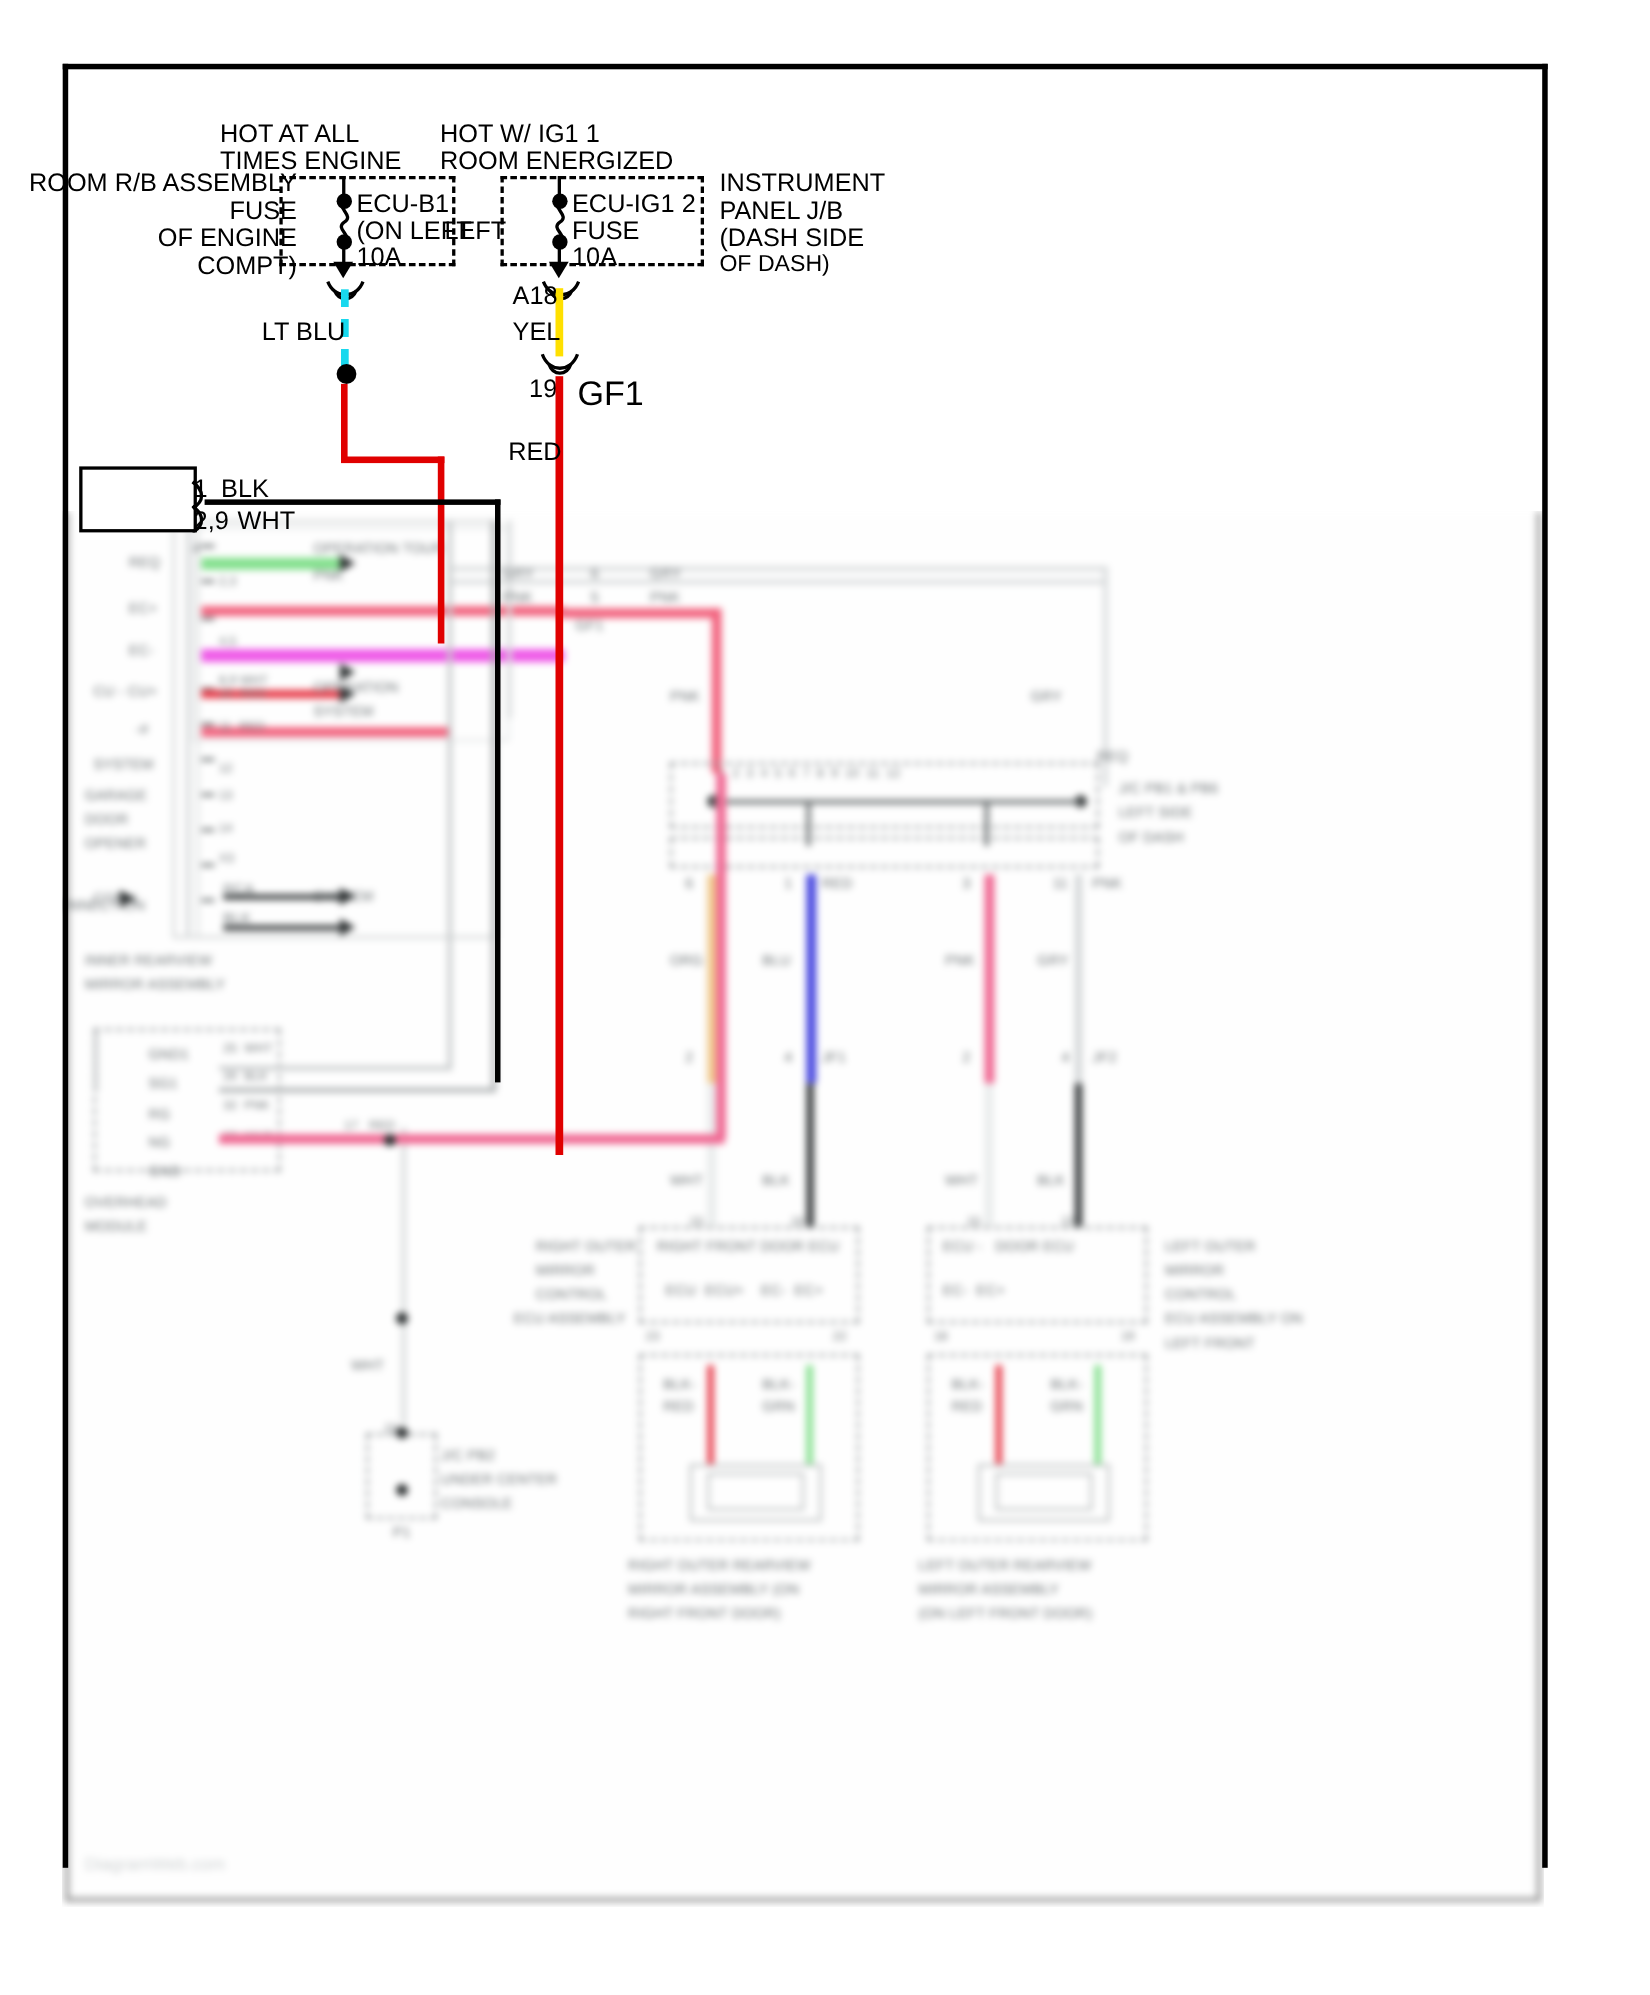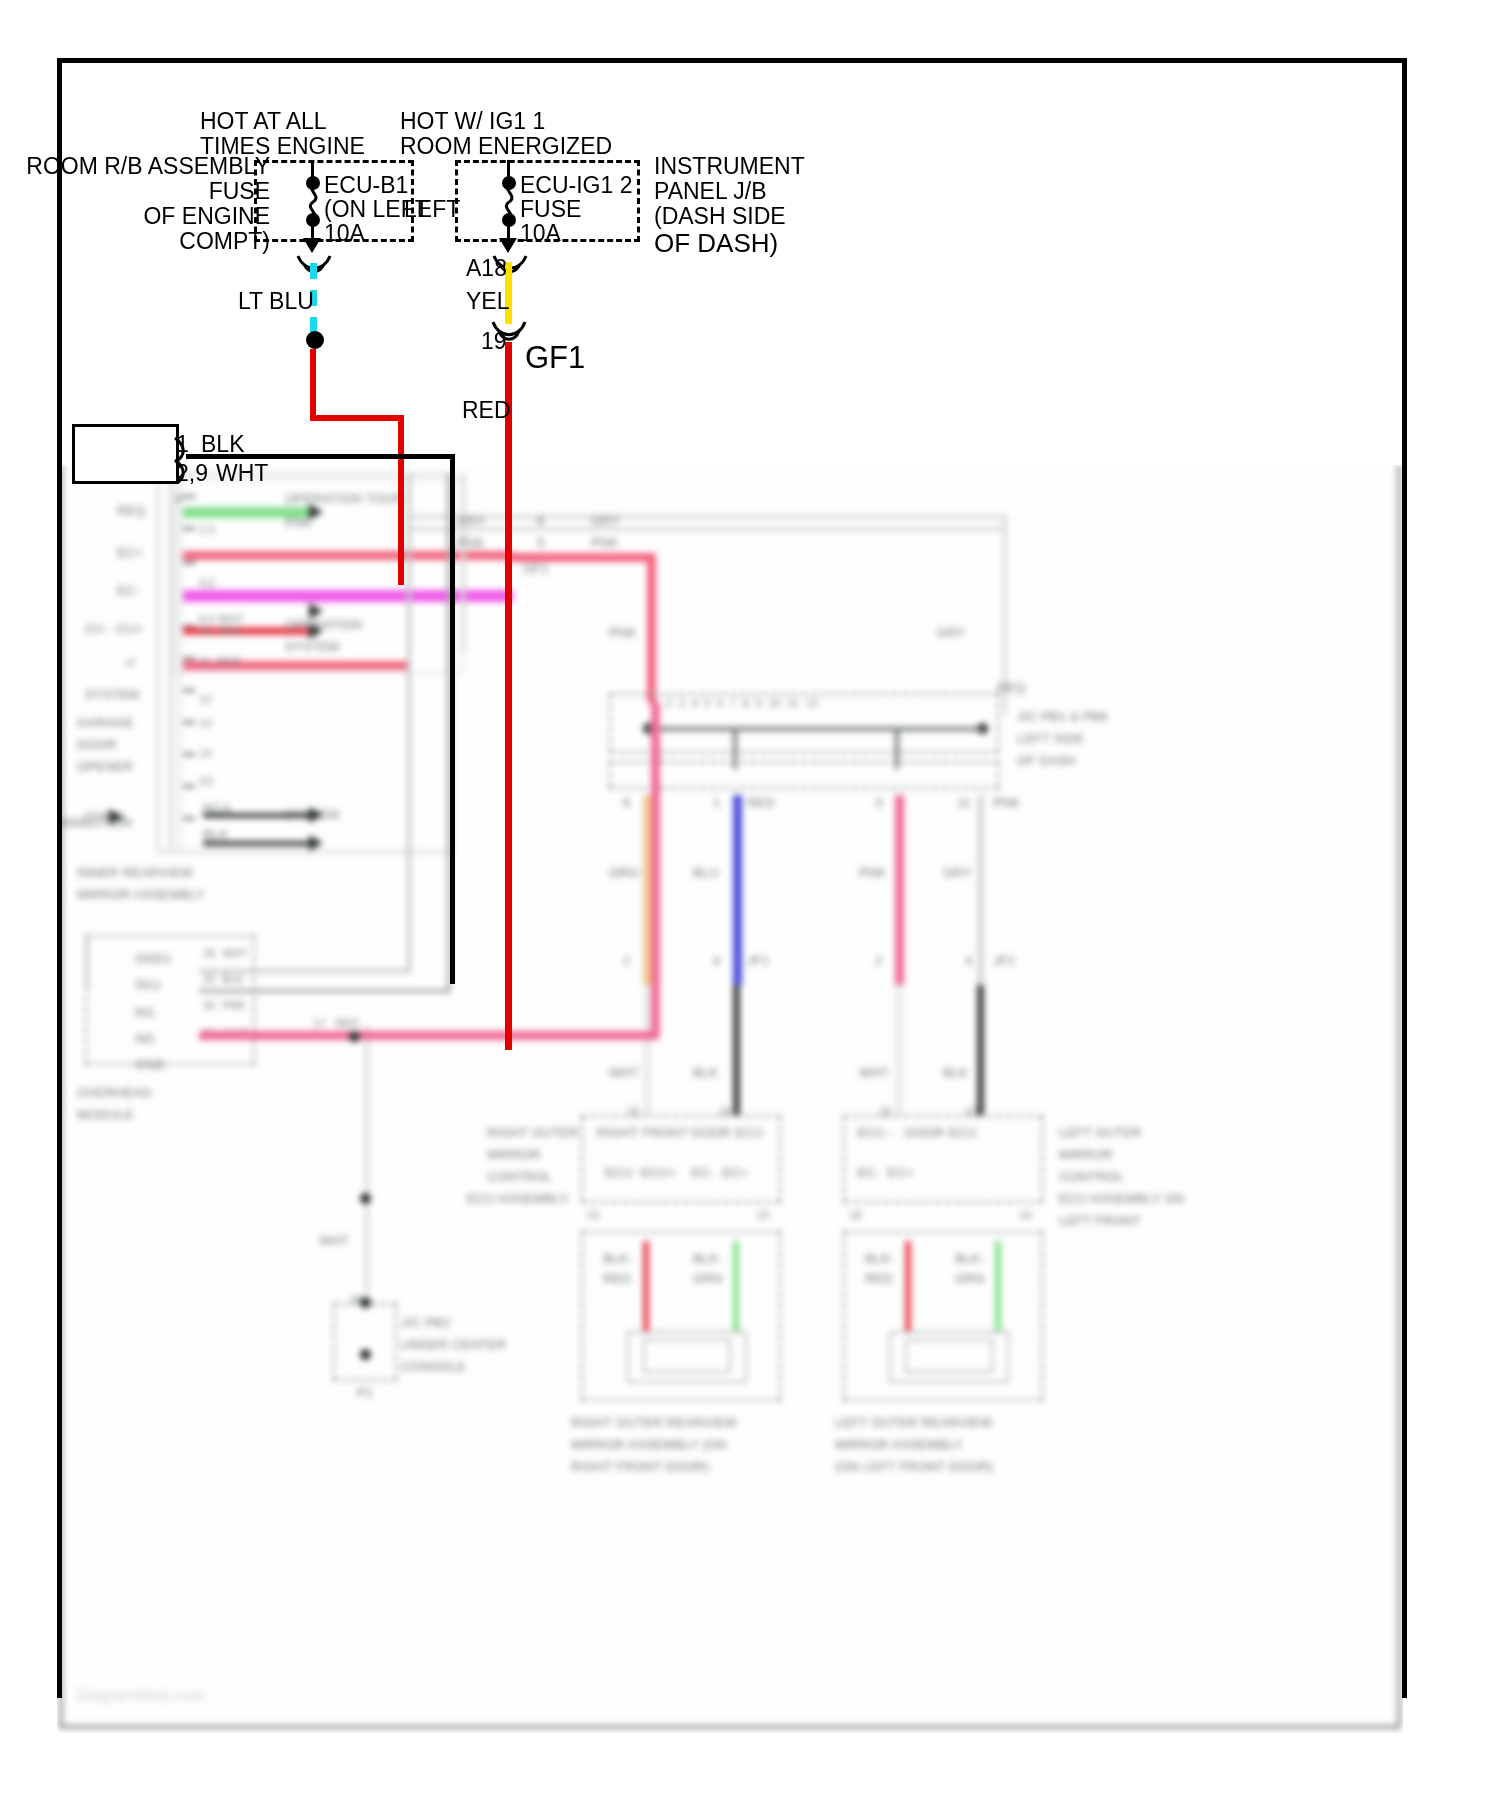--- a/index.html
+++ b/index.html
@@ -445,37 +445,37 @@
     <div class="w w-blk" style="left:507px; top:219px; width:3px; height:25px;"></div>
     <div class="arrowhead" style="left:499px; top:238px;"></div>
 
     <div class="txt" style="left:520px; top:172px; font-size:23px;">ECU-IG1 2</div>
     <div class="txt" style="left:520px; top:196px; font-size:23px;">FUSE</div>
     <div class="txt" style="left:520px; top:220px; font-size:23px;">10A</div>
 
     <div class="txt" style="left:654px; top:153px; font-size:23px;">INSTRUMENT</div>
     <div class="txt" style="left:654px; top:178px; font-size:23px;">PANEL J/B</div>
     <div class="txt" style="left:654px; top:203px; font-size:23px;">(DASH SIDE</div>
-    <div class="txt" style="left:654px; top:228px; font-size:26px;text-align:right;">OF DASH)</div>
+    <div class="txt" style="left:654px; top:228px; font-size:21px;text-align:right;">OF DASH)</div>
 
     <svg class="abs" style="left:492px; top:254px;" width="36" height="22" viewBox="0 0 36 22">
       <path d="M2 2 C 8 18, 28 18, 34 2" fill="none" stroke="#000" stroke-width="3"></path>
       <path d="M8 10 C 12 20, 24 20, 28 10" fill="none" stroke="#000" stroke-width="3"></path>
     </svg>
 
     <div class="w w-yel" style="left:505px; top:262px; width:7px; height:62px;"></div>
     <div class="txt" style="left:466px; top:255px; font-size:23px;">A18</div>
     <div class="txt" style="left:466px; top:288px; font-size:23px;">YEL</div>
 
     <svg class="abs" style="left:491px; top:320px;" width="36" height="24" viewBox="0 0 36 24">
       <path d="M2 2 C 8 19, 28 19, 34 2" fill="none" stroke="#000" stroke-width="3"></path>
       <path d="M8 11 C 12 22, 24 22, 28 11" fill="none" stroke="#000" stroke-width="3"></path>
     </svg>
 
-    <div class="txt" style="left:481px; top:328px; font-size:23px;">19</div>
+    <div class="txt" style="left:481px; top:340px; font-size:23px;">19</div>
     <div class="txt" style="left:525px; top:340px; font-size:31px;">GF1</div>
 
     <div class="w w-red" style="left:505px; top:342px; width:7px; height:708px;"></div>
     <div class="txt" style="left:462px; top:397px; font-size:23px;">RED</div>
 
     <div class="conn-box" style="left:72px; top:424px; width:107px; height:60px;"></div>
 
     <svg class="abs" style="left:172px; top:436px;" width="18" height="48" viewBox="0 0 18 48">
       <path d="M3 2 C 14 10, 14 20, 3 26" fill="none" stroke="#000" stroke-width="3"></path>
       <path d="M3 24 C 14 32, 14 42, 3 48" fill="none" stroke="#000" stroke-width="3"></path>

